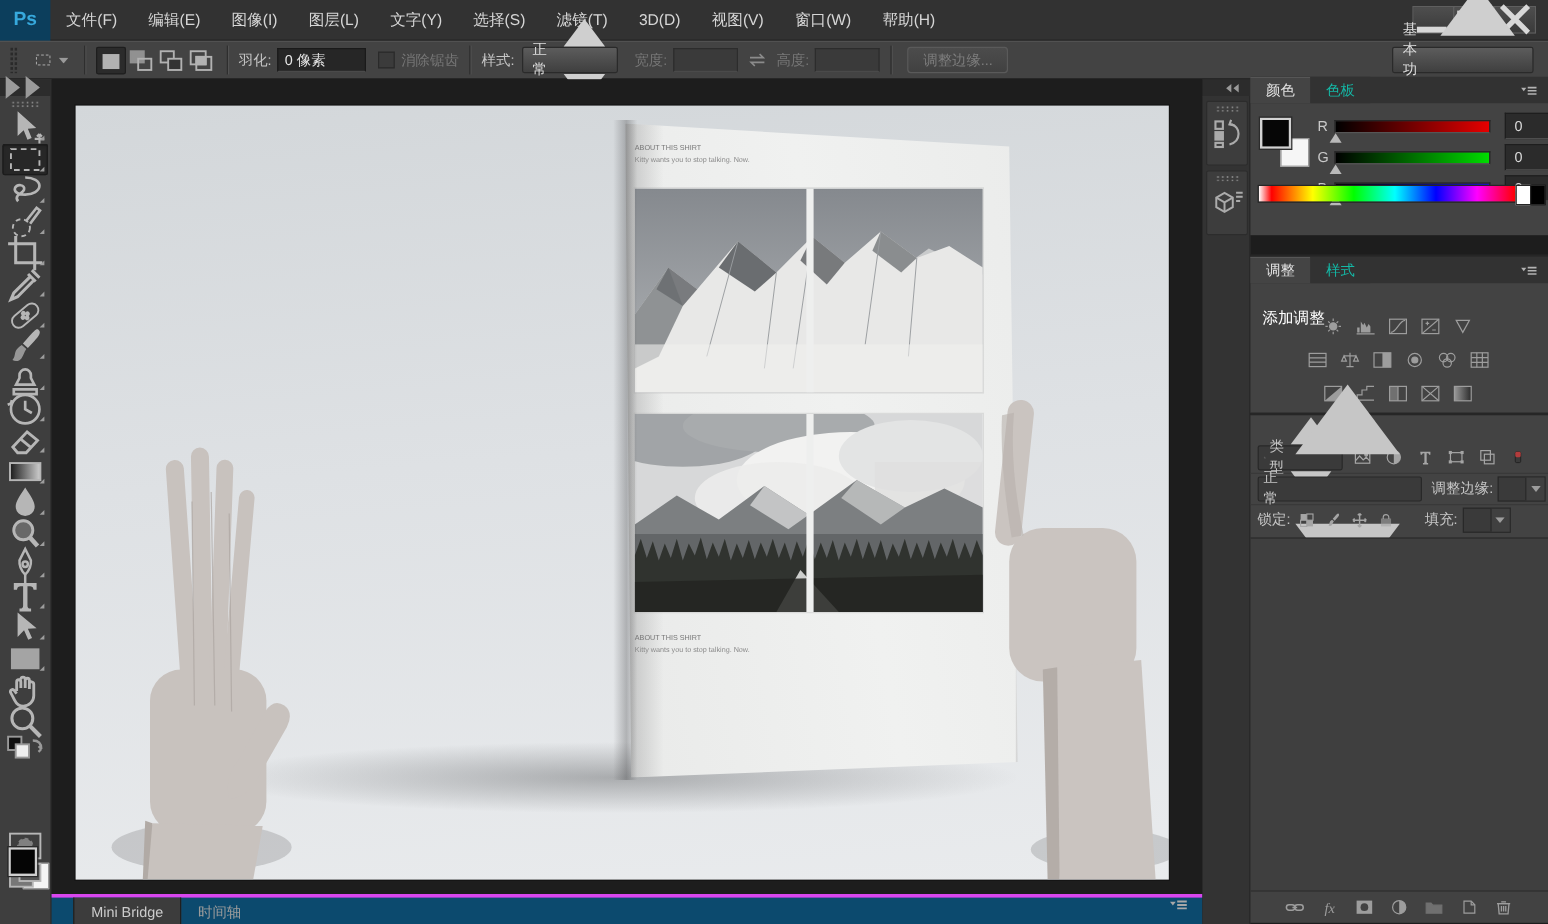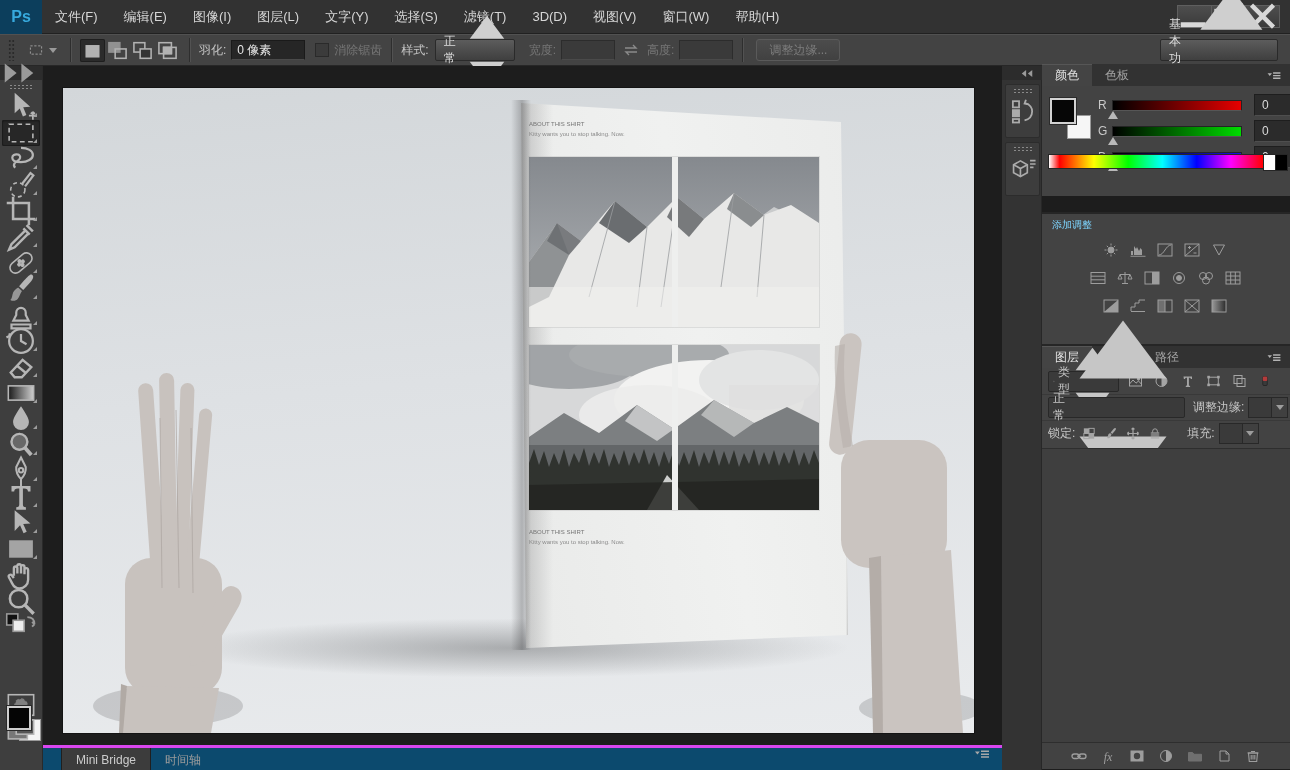--- a/index.html
+++ b/index.html
@@ -86,37 +86,37 @@
   #dockhead{left:1002px;top:66px;width:288px;height:14px;background:#2c2c2c;border-bottom:1px solid #232323}
   #dockhead .coll{position:absolute;left:18px;top:3px;width:14px;height:9px;color:#9a9a9a}
   #dockstrip{left:1002px;top:80px;width:39px;height:690px;background:#333333;border-right:1px solid #272727}
   .dockbtn{width:33px;margin:4px 3px 0 3px;height:52px;background:#3d3d3d;border:1px solid #2c2c2c;border-radius:2px;
            display:flex;flex-direction:column;align-items:center;color:#ababab}
   .dockbtn .hgrip{width:20px;height:5px;margin:3px 0 2px 0}
   .dockbtn svg{width:24px;height:24px}
   
   .panel{left:1042px;width:248px;background:#434343}
   .ptabs{height:22px;background:#323232;display:flex;align-items:stretch}
-  .ptab{padding:0 13px;font-size:12px;color:#a3a3a3;line-height:22px;background:#323232}
+  .ptab{padding:0 13px;font-size:12px;color:#14b8a6;line-height:22px;background:#323232}
   .ptab.active{background:#444444;color:#e3e3e3;box-shadow:inset 0 1px 0 #565656}
   .pmenu{margin-left:auto;margin-right:8px;margin-top:6px;width:16px;height:11px;color:#b3b3b3}
   
   .crow{position:absolute;height:22px;display:flex;align-items:center}
   .clabel{color:#c9c9c9;font-size:12px;width:14px}
   .ctrack{width:128px;height:9px;border:1px solid #242424;border-bottom-color:#565656;position:relative}
   .cthumb{position:absolute;left:-5px;bottom:-9px;width:0;height:0;border-left:5px solid transparent;
           border-right:5px solid transparent;border-bottom:8px solid #b9b9b9}
   .cval{width:44px;height:20px;background:#2b2b2b;border:1px solid #1e1e1e;border-bottom-color:#4e4e4e;color:#dadada;
         font-size:12px;display:flex;align-items:center;padding-left:7px;margin-left:12px}
   #spectrum{left:6px;top:90px;width:214px;height:13px;border:1px solid #262626;
     background:linear-gradient(90deg,#fff 0,#f00 5%,#ff0 21%,#0f0 37%,#0ff 53%,#00f 69%,#f0f 85%,#f00 100%)}
   #specw{left:221px;top:90px;width:11px;height:15px;background:#fff;border:1px solid #262626}
   #specb{left:233px;top:90px;width:11px;height:15px;background:#000;border:1px solid #262626}
   
-  .addlbl{position:absolute;left:10px;top:4px;color:#7dd3fc;font-size:10px}
+  .addlbl{position:absolute;left:10px;top:20px;color:#ffffff;font-size:13px}
   .adjrow{position:absolute;display:flex;gap:7px}
   .adjic{width:20px;height:16px;color:#9d9d9d}
   .adjic svg{width:20px;height:16px}
   
   .lrow{position:absolute;left:0;width:248px;height:26px;display:flex;align-items:center;border-bottom:1px solid #393939}
   .combo{height:19px;background:#3a3a3a;border:1px solid #282828;border-radius:2px;display:flex;align-items:center;
          color:#c6c6c6;font-size:12px;padding:0 3px 0 4px}
   .combo svg{width:7px;height:12px}
   .fic{width:19px;height:16px;color:#a5a5a5;margin-left:7px}
   .fic svg{width:17px;height:16px}
@@ -635,20 +635,30 @@
     </div>
     <div class="cval">0</div>
   </div>
   <div class="abs" id="spectrum"></div>
   <div class="abs" id="specw"></div>
   <div class="abs" id="specb"></div>
 </div>
 <div class="abs pgap" style="top:212px"></div>
 
 <div class="abs panel" style="top:214px;height:130px">
+  <div class="ptabs">
+    <span class="ptab active">调整</span>
+    <span class="ptab">样式</span>
+    <span class="pmenu" style="display: inline-flex;">
+        <svg viewBox="0 0 16 12" fill="currentColor" style="width: 100%; height: 100%;">
+          <path d="M1 3.5l2.4 3L5.8 3.5z"></path>
+          <path d="M7 2.5h8v1.5H7zM7 5.4h8v1.5H7zM7 8.3h8v1.5H7z"></path>
+        </svg>
+      </span>
+  </div>
   <div style="position:relative;height:108px">
     <span class="addlbl">添加调整</span>
     <div class="adjrow" style="left:59px;top:28px">
       <span class="adjic" style="display: inline-flex;">
           <svg viewBox="0 0 20 16" fill="none" stroke="currentColor" style="width: 100%; height: 100%;">
             <circle cx="10" cy="8" r="3" fill="currentColor"></circle>
             <path d="M10 1.5v2M10 12.5v2M3.5 8h2M14.5 8h2M5.8 3.8l1.4 1.4M12.8 10.8l1.4 1.4M14.2 3.8l-1.4 1.4M7.2 10.8l-1.4 1.4"></path>
           </svg>
         </span>
       <span class="adjic" style="display: inline-flex;">
@@ -749,31 +759,20 @@
             </defs>
             <rect x="3" y="2" width="14" height="12" fill="url(#gmapi)" stroke="currentColor"></rect>
           </svg>
         </span>
     </div>
   </div>
 </div>
 <div class="abs pgap" style="top:344px"></div>
 
 <div class="abs panel" style="top:346px;height:102px">
-  <div class="ptabs">
-    <span class="ptab active">图层</span>
-    <span class="ptab">通道</span>
-    <span class="ptab">路径</span>
-    <span class="pmenu" style="display: inline-flex;">
-        <svg viewBox="0 0 16 12" fill="currentColor" style="width: 100%; height: 100%;">
-          <path d="M1 3.5l2.4 3L5.8 3.5z"></path>
-          <path d="M7 2.5h8v1.5H7zM7 5.4h8v1.5H7zM7 8.3h8v1.5H7z"></path>
-        </svg>
-      </span>
-  </div>
   <div class="lrow" style="top:22px">
     <div class="combo" style="width:62px;margin-left:6px">
       <span style="width: 13px; height: 13px; margin-right: 3px; display: inline-flex;">
           <svg viewBox="0 0 16 16" fill="none" stroke="currentColor" stroke-width="1.4" style="width: 100%; height: 100%;">
             <circle cx="7" cy="7" r="3.6"></circle>
             <path d="M9.8 9.8L13 13"></path>
           </svg>
         </span>
       <span>类型</span>
       <span style="margin-left: auto; display: inline-flex;">

